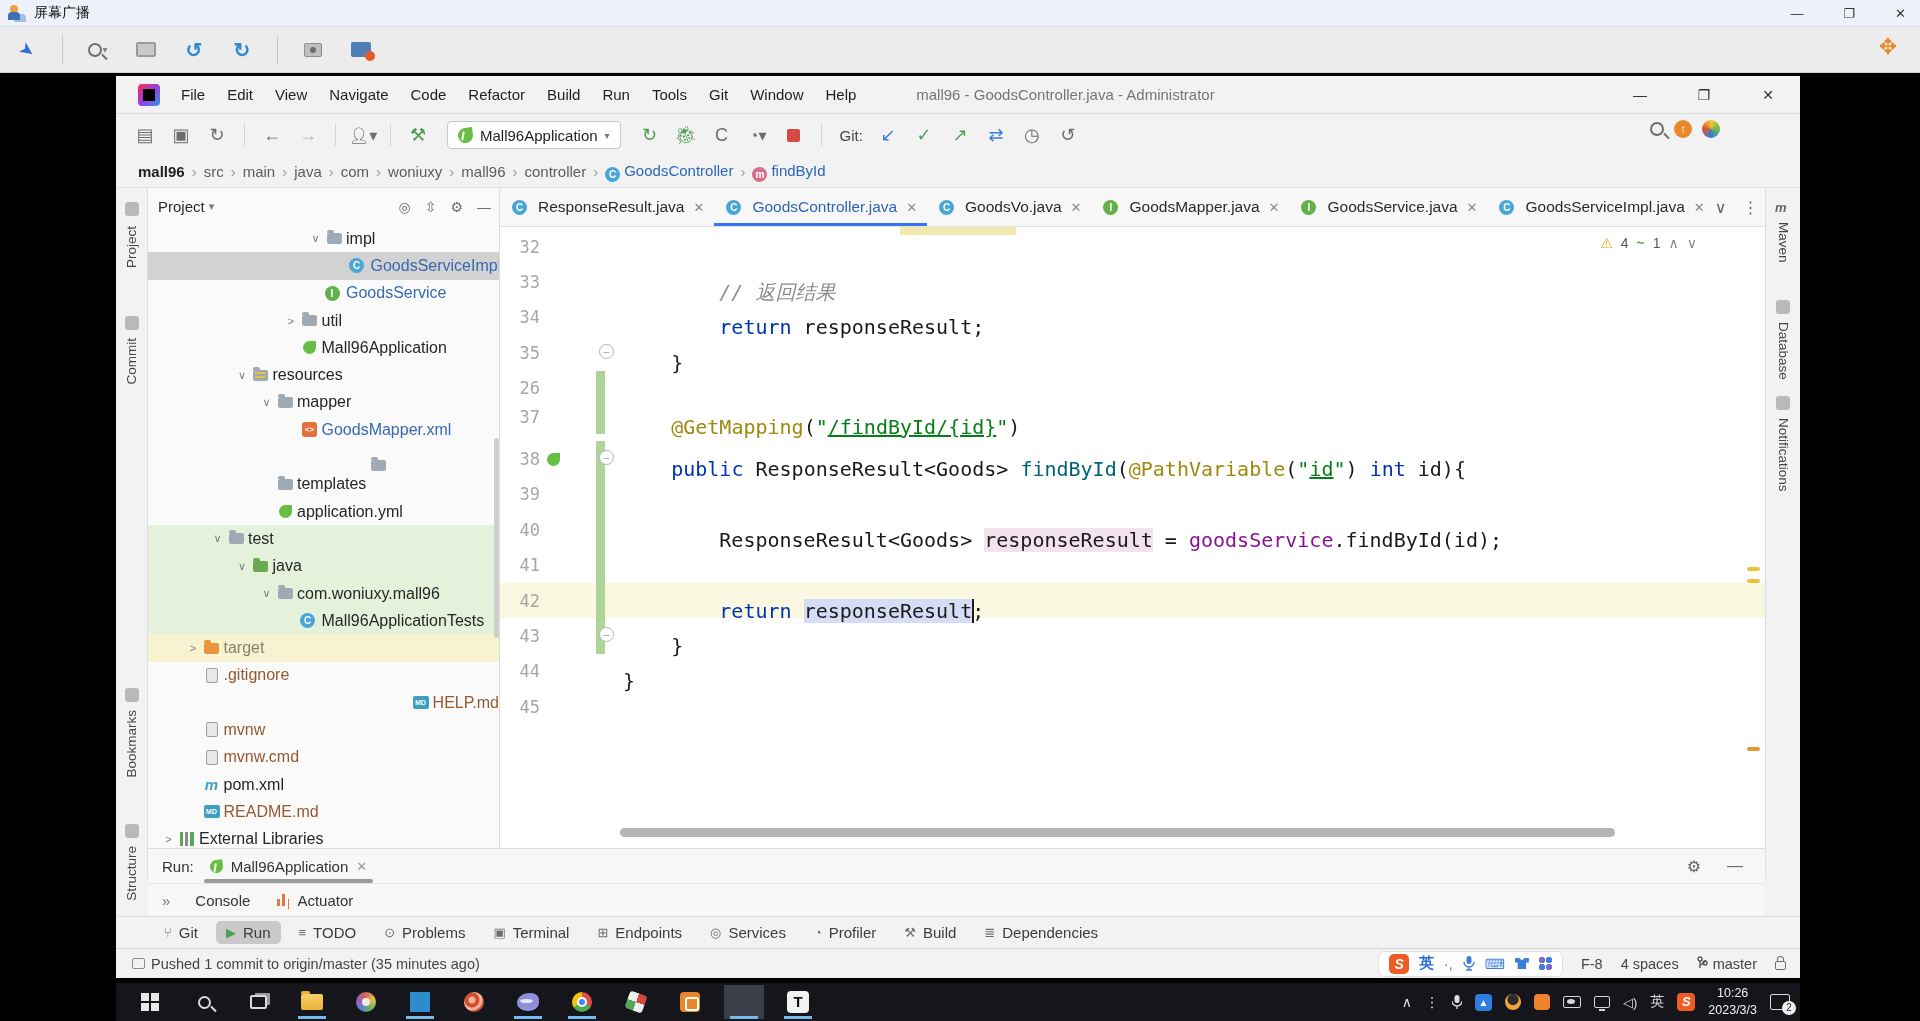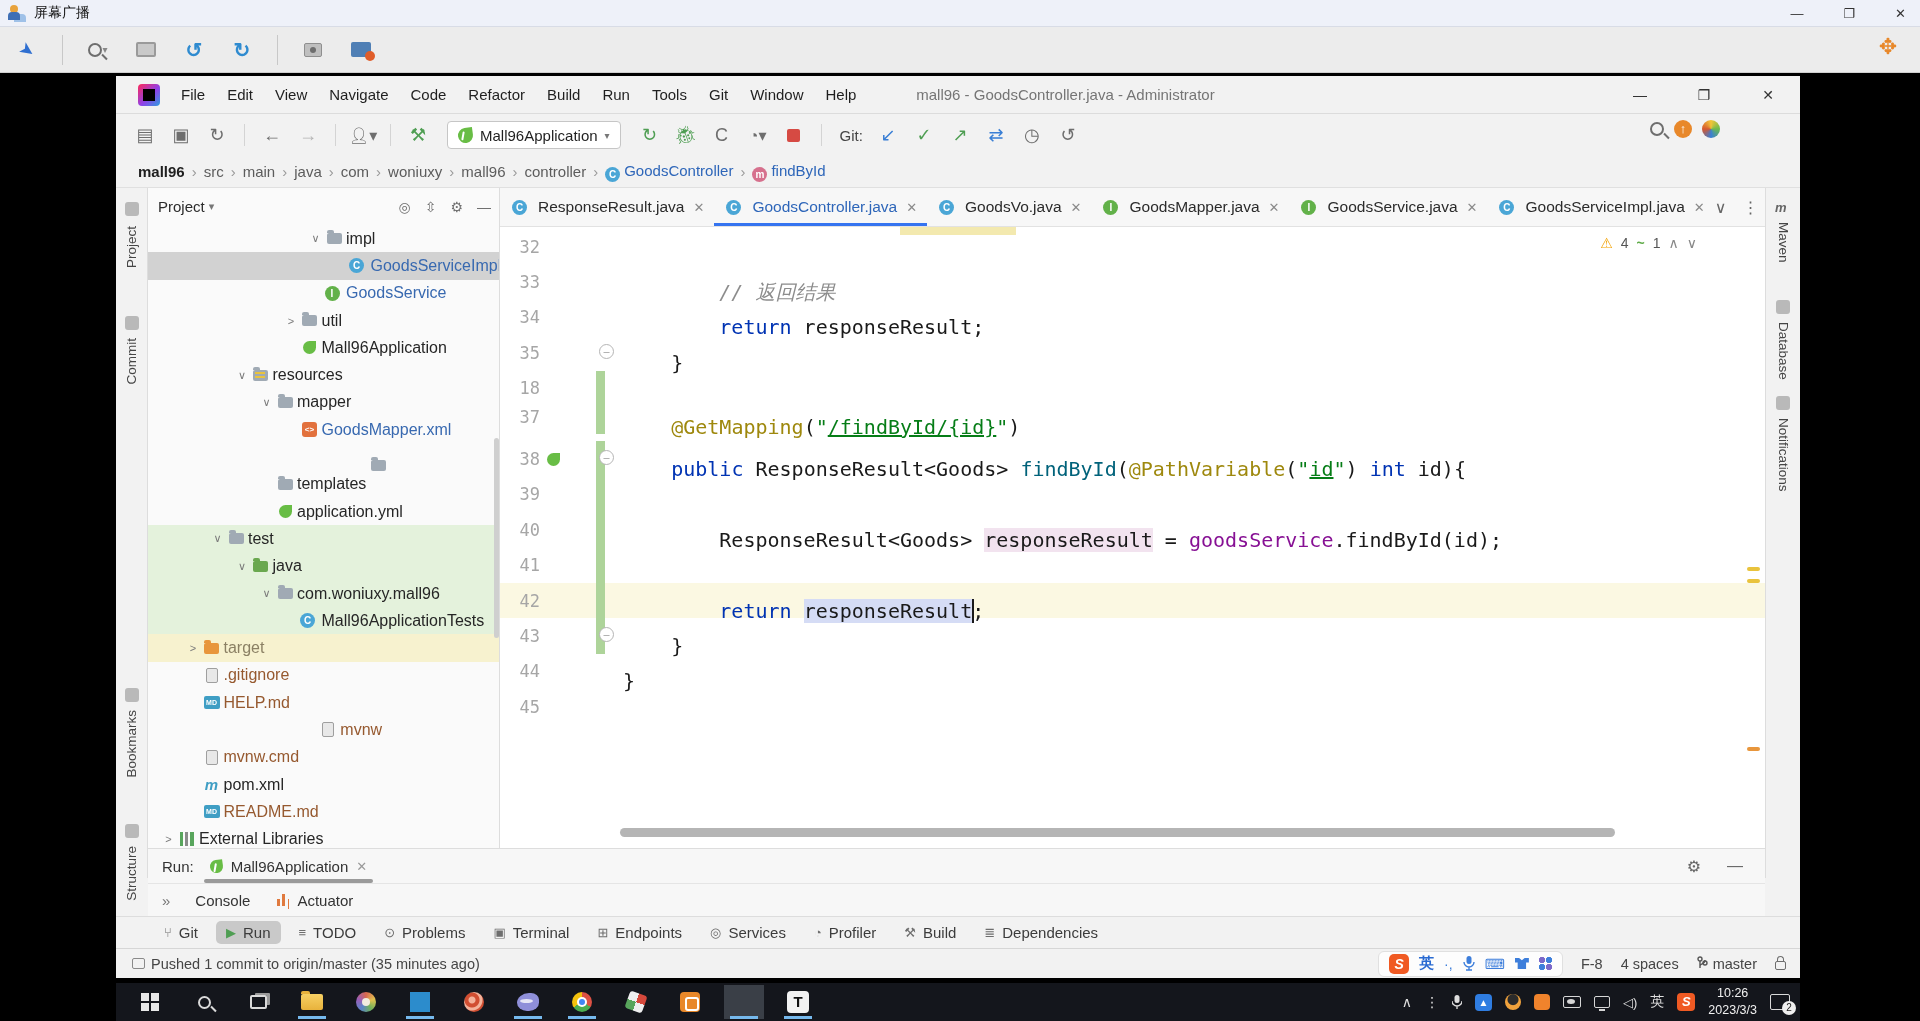--- a/index.html
+++ b/index.html
@@ -461,28 +461,28 @@
               </span>
               <span class="lbl c-muted">target</span>
             </div>
             <div class="trow" style="padding-left: 36.5px;">
               <span class="chev"></span>
               <span class="tic">
                 <span class="fpage"></span>
               </span>
               <span class="lbl c-brown">.gitignore</span>
             </div>
+            <div class="trow" style="padding-left: 36.5px; justify-content: flex-end;">
+              <span class="chev"></span>
+              <span class="tic">
+                <span class="fmd">MD</span>
+              </span>
+              <span class="lbl c-brown">HELP.md</span>
+            </div>
             <div class="trow" style="padding-left: 36.5px;">
-              <span class="chev"></span>
-              <span class="tic">
-                <span class="fmd">MD</span>
-              </span>
-              <span class="lbl c-brown">HELP.md</span>
-            </div>
-            <div class="trow" style="padding-left: 36.5px; justify-content: center;">
               <span class="chev"></span>
               <span class="tic">
                 <span class="fpage"></span>
               </span>
               <span class="lbl c-brown">mvnw</span>
             </div>
             <div class="trow" style="padding-left: 36.5px;">
               <span class="chev"></span>
               <span class="tic">
                 <span class="fpage"></span>
@@ -554,21 +554,21 @@
               <span class="codetext">        <span class="kw">return</span><span class="pl"> responseResult;</span></span>
             </div>
             <div class="codeline" style="top: 108.2px;">
               <span class="lnum">35</span>
               <span class="gslot"></span>
               <span class="fmark">–</span>
               <span class="codetext">    <span class="pl">}</span></span>
             </div>
             <div class="codeline" style="top: 143.6px;">
               <div class="chbar"></div>
-              <span class="lnum">18</span>
+              <span class="lnum">26</span>
               <span class="gslot"></span>
               <span class="codetext"></span>
             </div>
             <div class="codeline" style="top: 172px;">
               <div class="chbar"></div>
               <span class="lnum">37</span>
               <span class="gslot"></span>
               <span class="codetext">    <span class="ann">@GetMapping</span><span class="pl">(</span><span class="str">"</span><span class="stru">/findById/{id}</span><span class="str">"</span><span class="pl">)</span></span>
             </div>
             <div class="codeline" style="top: 214.4px;">

